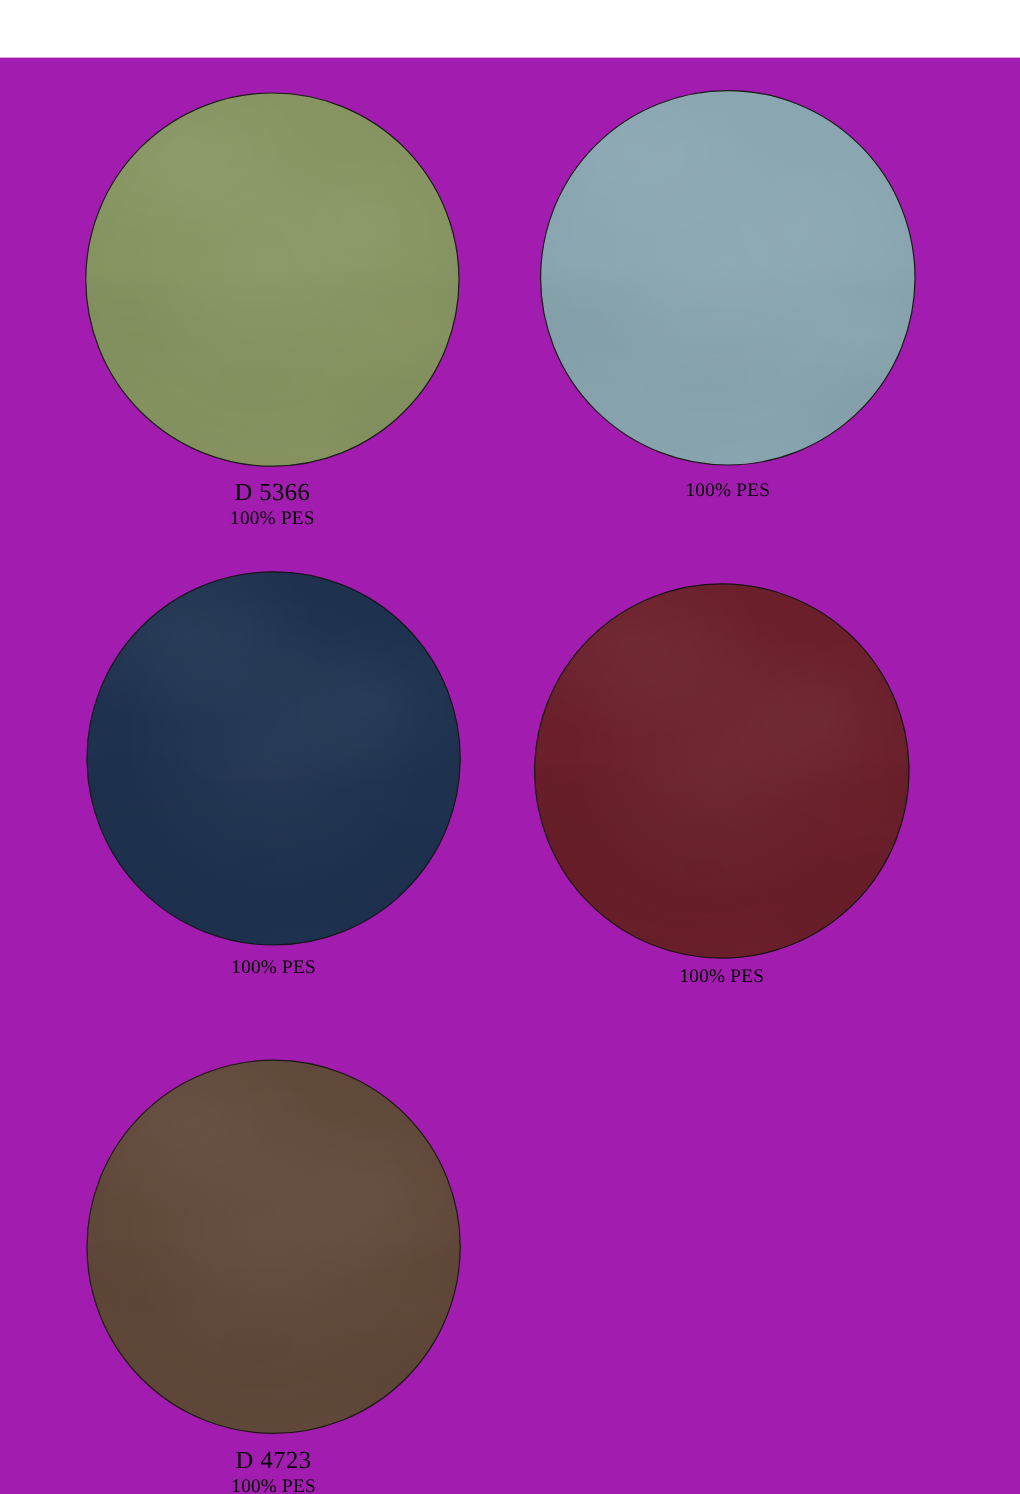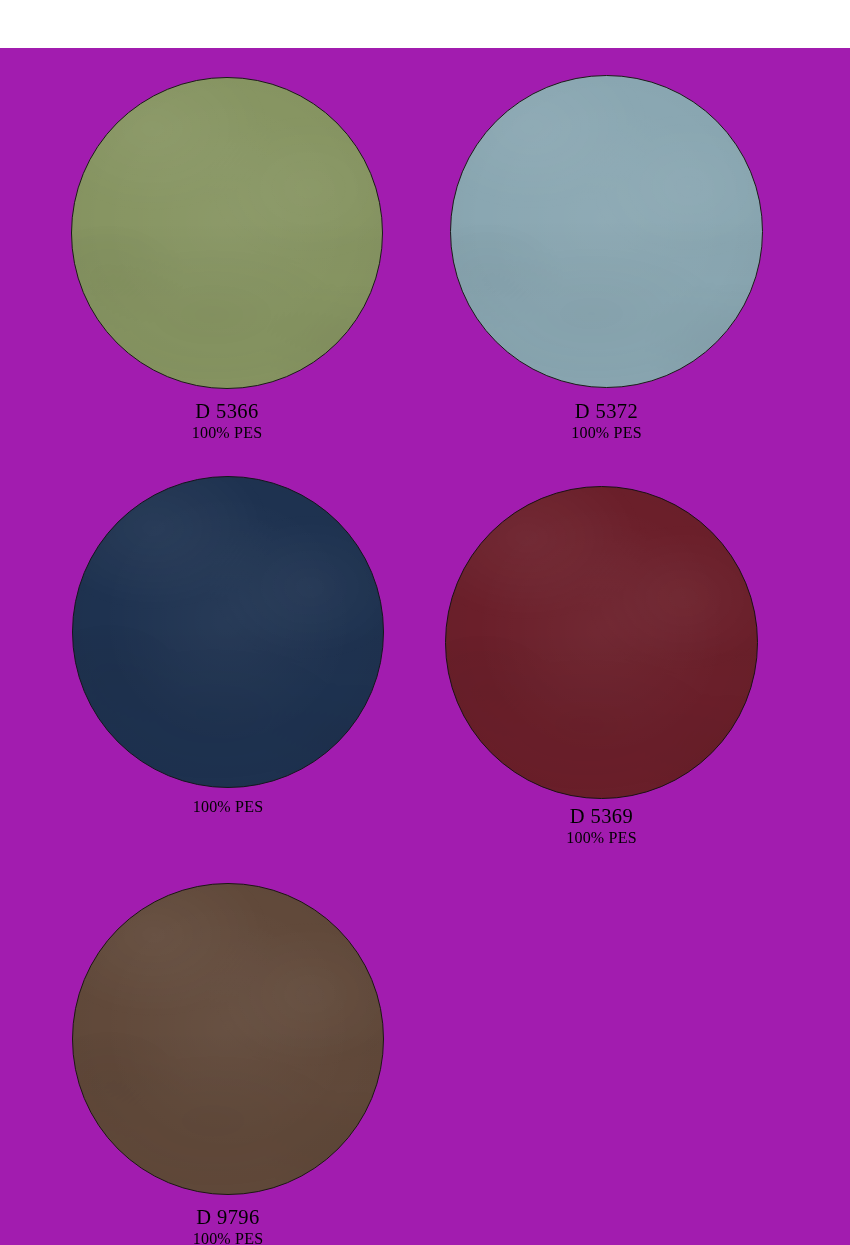--- a/index.html
+++ b/index.html
@@ -109,49 +109,47 @@
         <span class="swatch-comp">100% PES</span>
       </div>
     </div>
     <div class="swatch-cell" style="left: 450px; top: 27px; width: 313px;">
       <div class="swatch-disc" style="width: 313px; height: 313px; background: rgb(138, 167, 178); border-color: rgb(27, 27, 24);">
         <div class="tex"></div>
         <div class="band"></div>
         <div class="rim"></div>
       </div>
       <div class="swatch-caption" style="top: 325px;">
-        <span class="swatch-code">D 5372</span>
         <span class="swatch-comp">100% PES</span>
       </div>
     </div>
     <div class="swatch-cell" style="left: 72px; top: 428px; width: 312px;">
       <div class="swatch-disc" style="width: 312px; height: 312px; background: rgb(30, 50, 80); border-color: rgb(20, 22, 28);">
         <div class="tex"></div>
         <div class="band"></div>
         <div class="rim"></div>
       </div>
       <div class="swatch-caption" style="top: 322px;">
         <span class="swatch-comp">100% PES</span>
       </div>
     </div>
     <div class="swatch-cell" style="left: 445px; top: 438px; width: 313px;">
       <div class="swatch-disc" style="width: 313px; height: 313px; background: rgb(107, 31, 42); border-color: rgb(26, 17, 19);">
         <div class="tex"></div>
         <div class="band"></div>
         <div class="rim"></div>
       </div>
       <div class="swatch-caption" style="top: 319px;">
-        <span class="swatch-code">D 5369</span>
         <span class="swatch-comp">100% PES</span>
       </div>
     </div>
     <div class="swatch-cell" style="left: 72px; top: 835px; width: 312px;">
       <div class="swatch-disc" style="width: 312px; height: 312px; background: rgb(97, 73, 58); border-color: rgb(27, 23, 19);">
         <div class="tex"></div>
         <div class="band"></div>
         <div class="rim"></div>
       </div>
       <div class="swatch-caption" style="top: 323px;">
-        <span class="swatch-code">D 9796</span>
+        <span class="swatch-code">D 4723</span>
         <span class="swatch-comp">100% PES</span>
       </div>
     </div>
   </div>
 
 </body></html>

